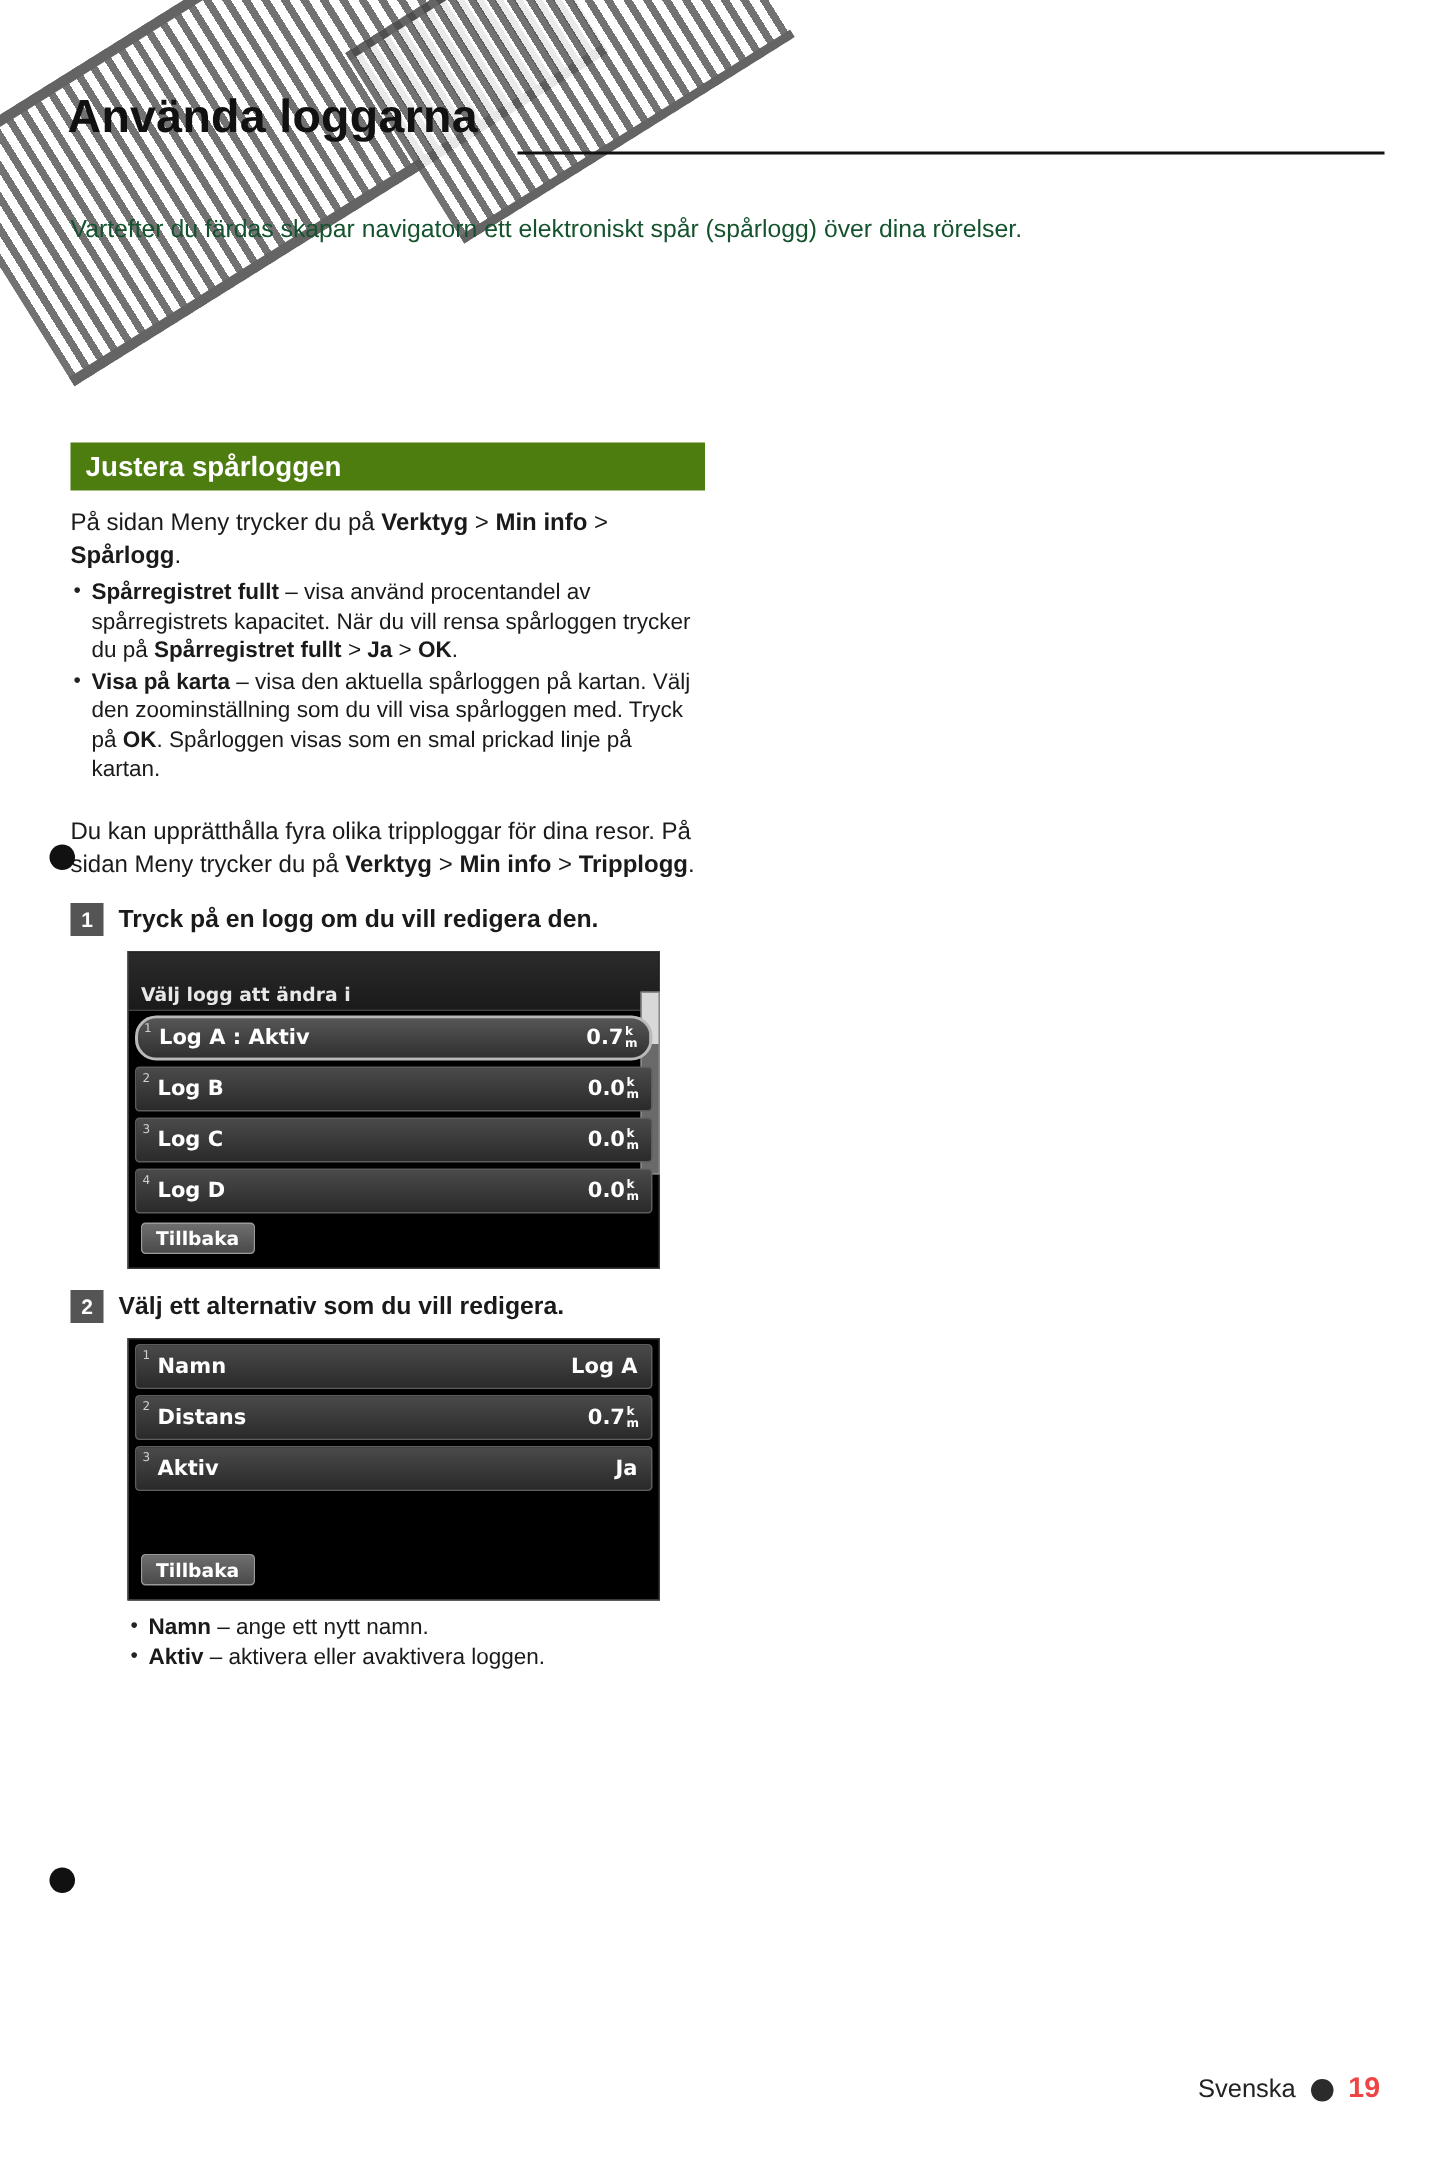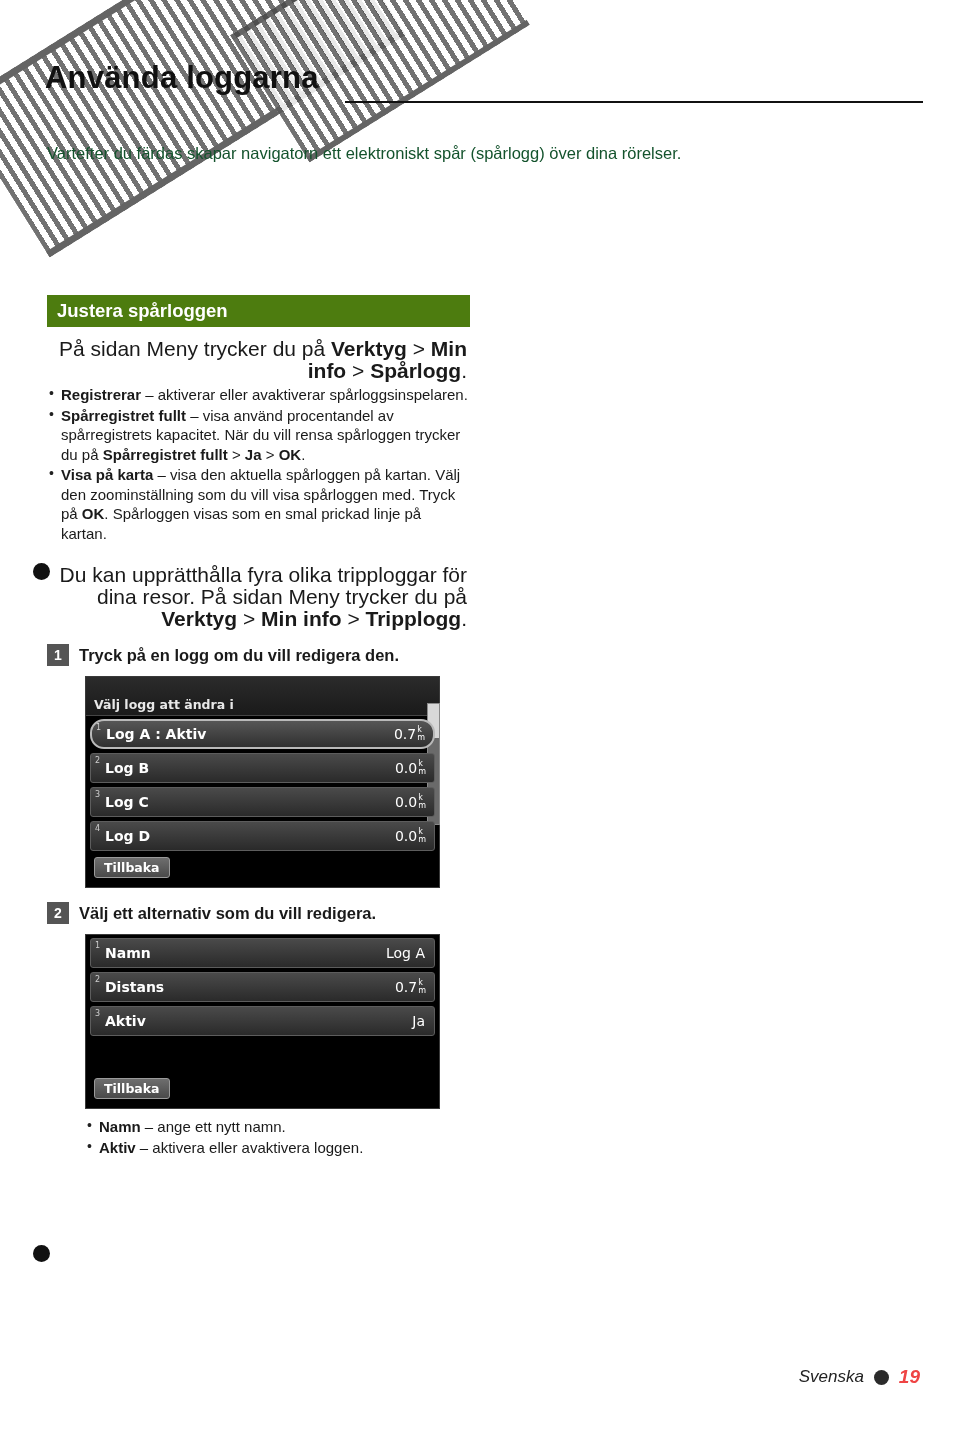--- a/index.html
+++ b/index.html
@@ -106,21 +106,21 @@
     box-sizing:border-box;
     margin-bottom:11px;
   }
 
   .para {
     font-size:15.6px;
     line-height:20.5px;
     margin:0 0 3px 0;
     width:420px;
   }
-  .para.big { font-size:21px; line-height:22px;text-align:right; }
+  .para.big { font-size:16px; line-height:22px; }
 
   .bullets { margin:0; padding:0; list-style:none; }
   .bullets li {
     position:relative;
     font-size:15px;
     line-height:19.5px;
     padding-left:14px;
     margin-bottom:1px;
     width:410px;
   }
@@ -199,21 +199,21 @@
     color:#ffffff;
     font-size:14px;
     font-weight:bold;
     padding-left:14px;
   }
   .dev-row .val {
     position:absolute;
     right:8px;
     color:#ffffff;
     font-size:14px;
-    font-weight:normal;
+    font-weight:bold;
   }
   .dev-row .val .unit {
     font-size:8px;
     display:inline-block;
     line-height:8px;
     vertical-align:top;
     margin-left:1px;
     text-align:left;
   }
   .dev-row .val .unit i { display:block; font-style:normal; }
@@ -251,25 +251,24 @@
     position:absolute;
     left:33px;
     width:17px; height:17px;
     border-radius:50%;
     background:#111;
   }
 
   
   .footer {
     position:absolute;
-    right:40px; bottom:52px;
+    right:40px; bottom:36px;
     display:flex;
     align-items:center;
     font-size:17px;
-    font-style:italic;
   }
   .footer .lang { color:#222; margin-right:10px; }
   .footer .dot {
     width:15px; height:15px; border-radius:50%;
     background:#2b2b2b; margin-right:10px;
   }
   .footer .pnum { font-weight:bold; font-size:19px; color:#ef4444; }
 </style>
 </head>
 <body>
@@ -292,23 +291,20 @@
 <div class="col">
 
   <div class="section-head">Justera spårloggen</div>
 
   <p class="para big">
     <span>På sidan Meny trycker du på </span><b>Verktyg</b><span> &gt; </span><b>Min info</b><span> &gt; </span><b>Spårlogg</b><span>.</span>
   </p>
 
   <ul class="bullets">
     <li>
-      <b>Registrerar</b><span> – aktiverar eller avaktiverar spårloggsinspelaren.</span>
-    </li>
-    <li>
       <b>Spårregistret fullt</b><span> – visa använd procentandel av spårregistrets kapacitet. När du vill rensa spårloggen trycker du på </span><b>Spårregistret fullt</b><span> &gt; </span><b>Ja</b><span> &gt; </span><b>OK</b><span>.</span>
     </li>
     <li>
       <b>Visa på karta</b><span> – visa den aktuella spårloggen på kartan. Välj den zoominställning som du vill visa spårloggen med. Tryck på </span><b>OK</b><span>. Spårloggen visas som en smal prickad linje på kartan.</span>
     </li>
   </ul>
 
   <div class="spacer-20"></div>
 
 

